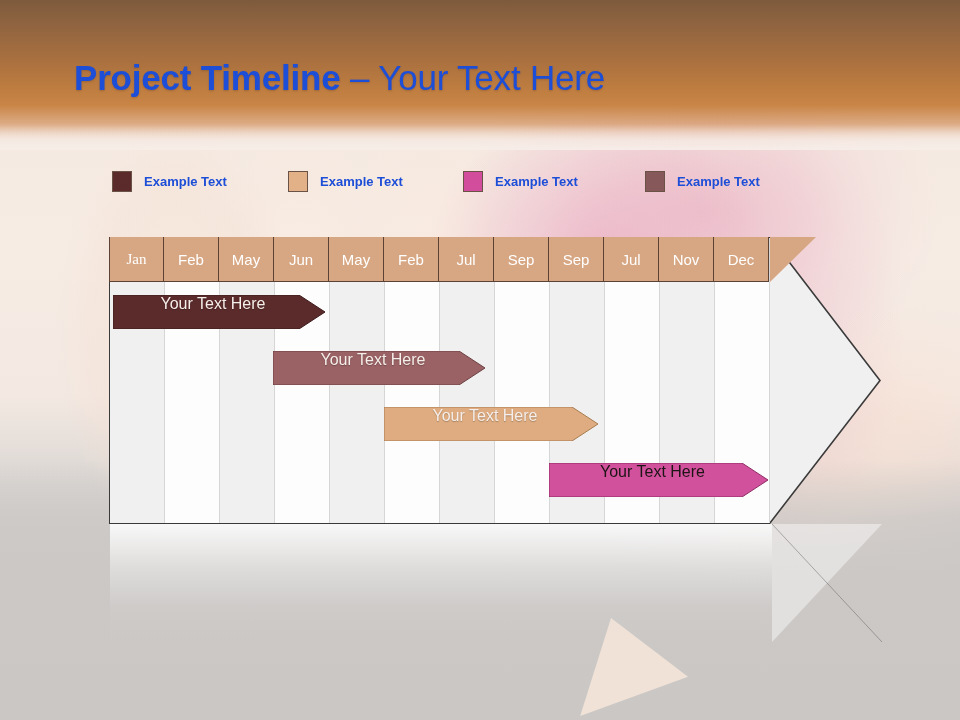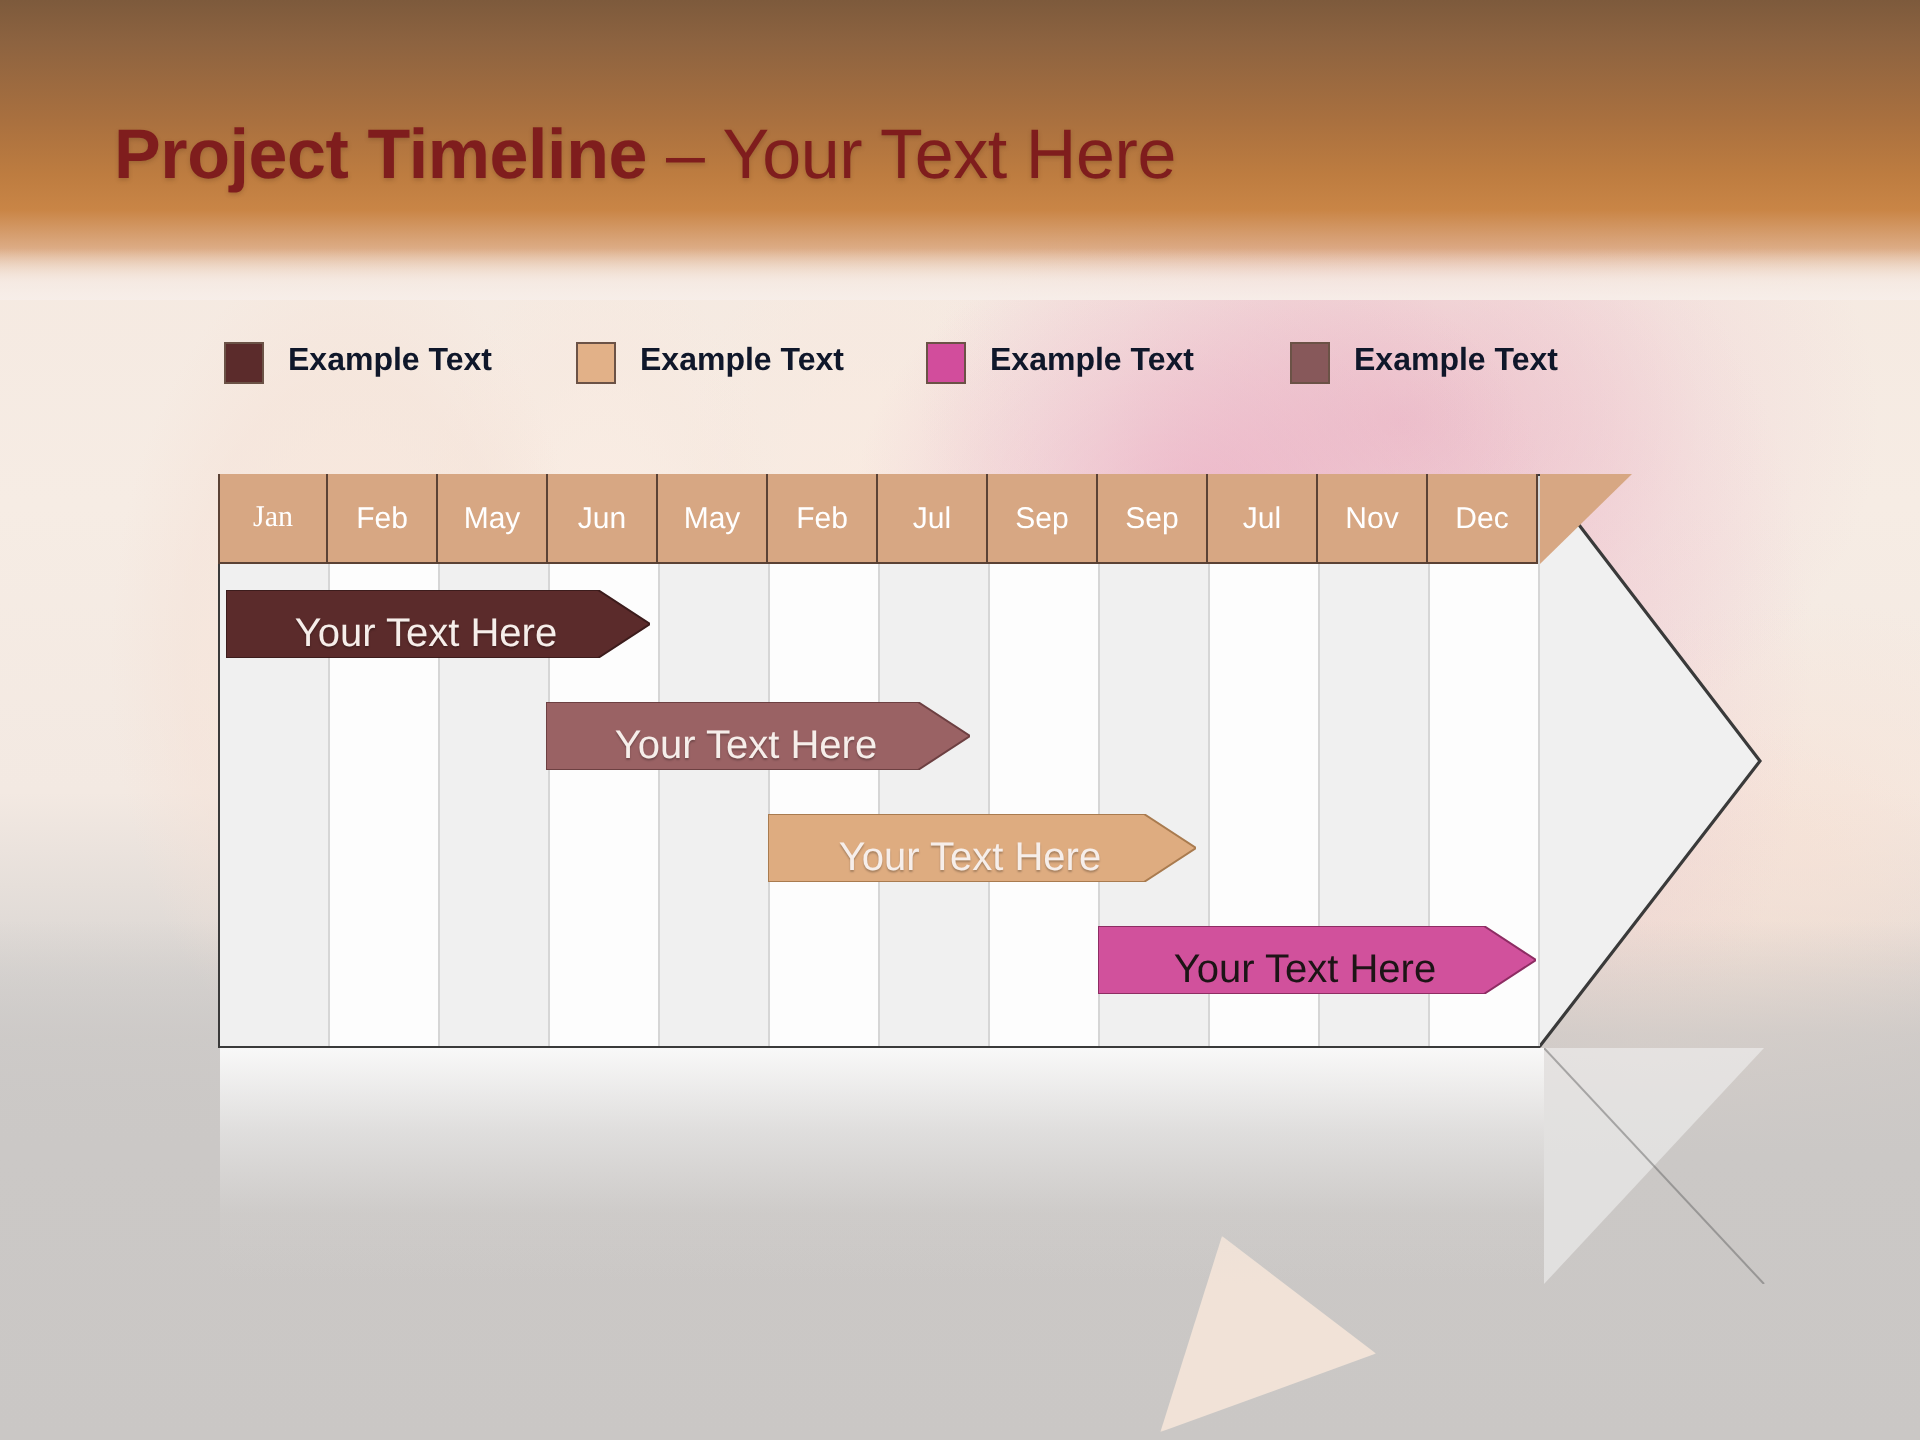--- a/index.html
+++ b/index.html
@@ -77,23 +77,23 @@
   }
   .title-band::after {
     content: "";
     position: absolute;
     left: 0; bottom: 0; width: 960px; height: 26px;
     background: linear-gradient(to bottom, rgba(245,233,226,0) 0%, rgba(246,236,230,0.75) 60%, rgba(247,238,233,0.95) 100%);
   }
 
   .slide-title {
     position: absolute;
-    left: 57px; top: 58px;
+    left: 74px; top: 58px;
     font-size: 35px;
-    color: #7f1d1d;
+    color: #1d4ed8;
     letter-spacing: -0.2px;
     white-space: nowrap;
     z-index: 3;
     text-shadow: 0 1px 2px rgba(90,55,25,0.28);
   }
   .slide-title .t-bold { font-weight: bold; }
   .slide-title .t-light { font-weight: normal; }
 
   
   .legend {
@@ -110,23 +110,23 @@
     height: 26px;
     white-space: nowrap;
   }
   .legend-swatch {
     width: 20px; height: 21px;
     border: 1px solid #6b5246;
     flex: 0 0 auto;
   }
   .legend-label {
     margin-left: 12px;
-    font-size: 16px;
+    font-size: 13px;
     font-weight: bold;
-    color: #0f172a;
+    color: #1d4ed8;
   }
 
   
   .chart {
     position: absolute;
     left: 109px; top: 237px;
     width: 772px; height: 287px;
     z-index: 5;
   }
 
@@ -189,23 +189,23 @@
     clip-path: polygon(0 0, 100% 0, 0 100%);
     z-index: 2;
   }
 
   
   .bars { position: absolute; left: 0; top: 0; width: 661px; height: 287px; z-index: 3; }
   .task-bar {
     position: absolute;
     height: 34px;
     display: flex;
-    align-items: flex-end;
+    align-items: flex-start;
     justify-content: center;
-    font-size: 20px;
+    font-size: 16px;
     white-space: nowrap;
   }
   .task-bar .bar-shape {
     position: absolute;
     left: 0; top: 0; right: 0; bottom: 0;
   }
   .task-bar .bar-text {
     position: relative;
     z-index: 2;
     padding-right: 12px;

